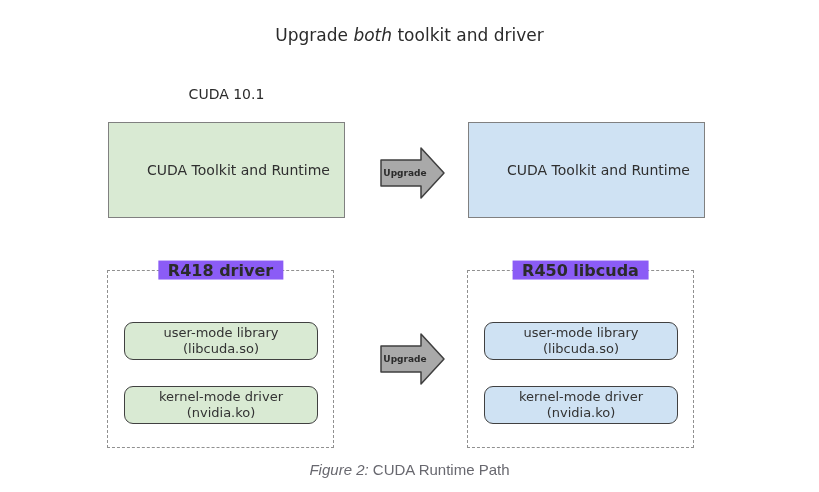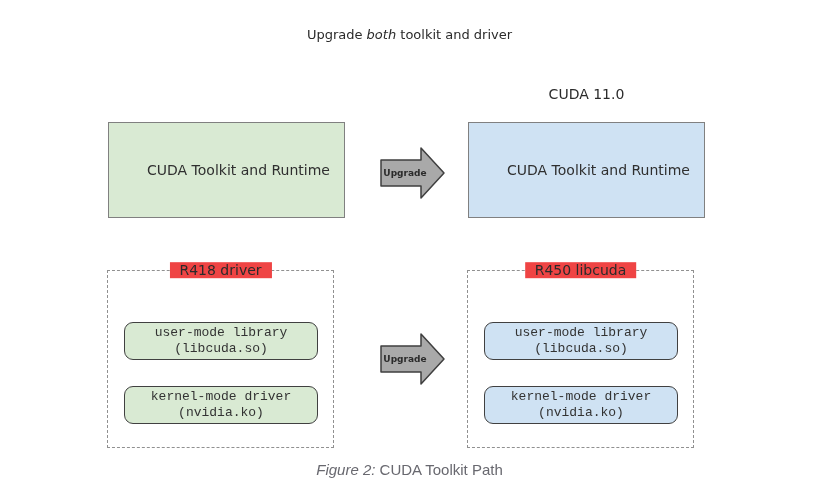--- a/index.html
+++ b/index.html
@@ -18,21 +18,21 @@
   .page{
     position:relative;
     width:819px;height:492px;
     background:#ffffff;
     font-family:"DejaVu Sans","Liberation Sans",sans-serif;
     color:var(--text);
     overflow:hidden;
   }
   .title{
     position:absolute;top:26px;left:0;width:100%;
-    text-align:center;font-size:13px;line-height:18px;color:#2b2b2b;
+    text-align:center;font-size:17px;line-height:18px;color:#2b2b2b;
   }
   .title em{font-style:italic;}
   .column{
     position:absolute;top:86px;width:237px;height:366px;
   }
   .column.left{left:108px;}
   .column.right{left:468px;}
   .col-header{
     position:absolute;top:0;left:0;width:100%;
     text-align:center;font-size:14px;color:#2b2b2b;
@@ -45,30 +45,30 @@
   }
   .column.green .toolkit-box{background:var(--green-fill);}
   .column.blue .toolkit-box{background:var(--blue-fill);}
   .driver-group{
     position:absolute;top:184px;left:-1px;width:227px;height:178px;
     border:1px dashed var(--dash-border);
   }
   .group-label{
     position:absolute;top:0;left:50%;
     transform:translate(-50%,-55%);
-    background:#ef4444;
+    background:#8b5cf6;
     padding:0 10px;
-    font-size:14px;white-space:nowrap;color:#2b2b2b;
+    font-size:16px;white-space:nowrap;color:#2b2b2b;font-weight:bold;
   }
   .pill{
     position:absolute;left:16px;width:194px;height:38px;
     border:1.5px solid var(--pill-border);
     border-radius:9px;
     display:flex;flex-direction:column;align-items:center;justify-content:center;
-    font-size:13px;line-height:16px;text-align:center;color:#333333;font-family:Liberation Mono, monospace;
+    font-size:13px;line-height:16px;text-align:center;color:#333333;
   }
   .pill.p1{top:51px;}
   .pill.p2{top:115px;align-items:center;}
   .column.green .pill{background:var(--green-fill);}
   .column.blue .pill{background:var(--blue-fill);}
   .arrow{
     position:absolute;left:380px;width:66px;height:54px;
   }
   .arrow.a1{top:146px;}
   .arrow.a2{top:332px;}
@@ -90,38 +90,38 @@
 </head>
 <body>
 
 <div class="page">
 
   <div class="title">
     <span>Upgrade </span><em>both</em><span> toolkit and driver</span>
   </div>
 
   <div class="column left green">
+    <div class="col-header">CUDA 10.1</div>
     <div class="toolkit-box">
       <span>CUDA Toolkit and Runtime</span>
     </div>
     <div class="driver-group">
       <span class="group-label">R418 driver</span>
       <div class="pill p1">
         <div>user-mode library</div>
         <div>(libcuda.so)</div>
       </div>
       <div class="pill p2">
         <div>kernel-mode driver</div>
         <div>(nvidia.ko)</div>
       </div>
     </div>
   </div>
 
   <div class="column right blue">
-    <div class="col-header">CUDA 11.0</div>
     <div class="toolkit-box">
       <span>CUDA Toolkit and Runtime</span>
     </div>
     <div class="driver-group">
       <span class="group-label">R450 libcuda</span>
       <div class="pill p1">
         <div>user-mode library</div>
         <div>(libcuda.so)</div>
       </div>
       <div class="pill p2">
@@ -139,16 +139,16 @@
   </div>
 
   <div class="arrow a2">
     <svg viewBox="0 0 66 54">
       <polygon points="1,14 41,14 41,2 64,27 41,52 41,40 1,40"></polygon>
     </svg>
     <span class="arrow-label">Upgrade</span>
   </div>
 
   <div class="caption">
-    <em>Figure 2:</em><span> CUDA Toolkit Path</span>
+    <em>Figure 2:</em><span> CUDA Runtime Path</span>
   </div>
 
 </div>
 
 </body></html>

